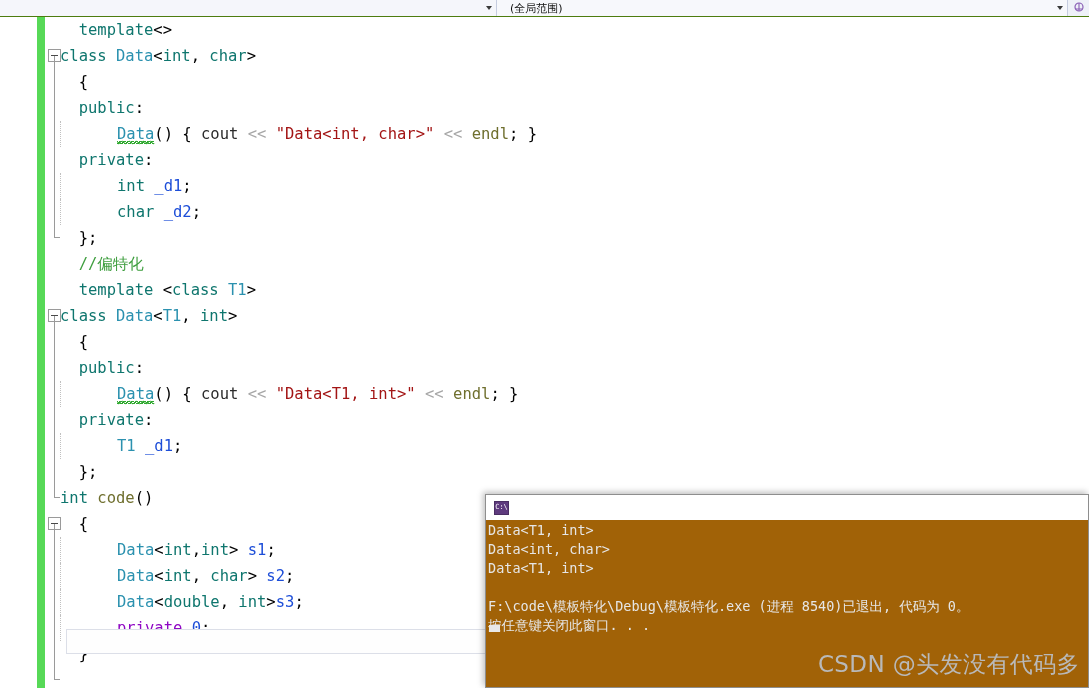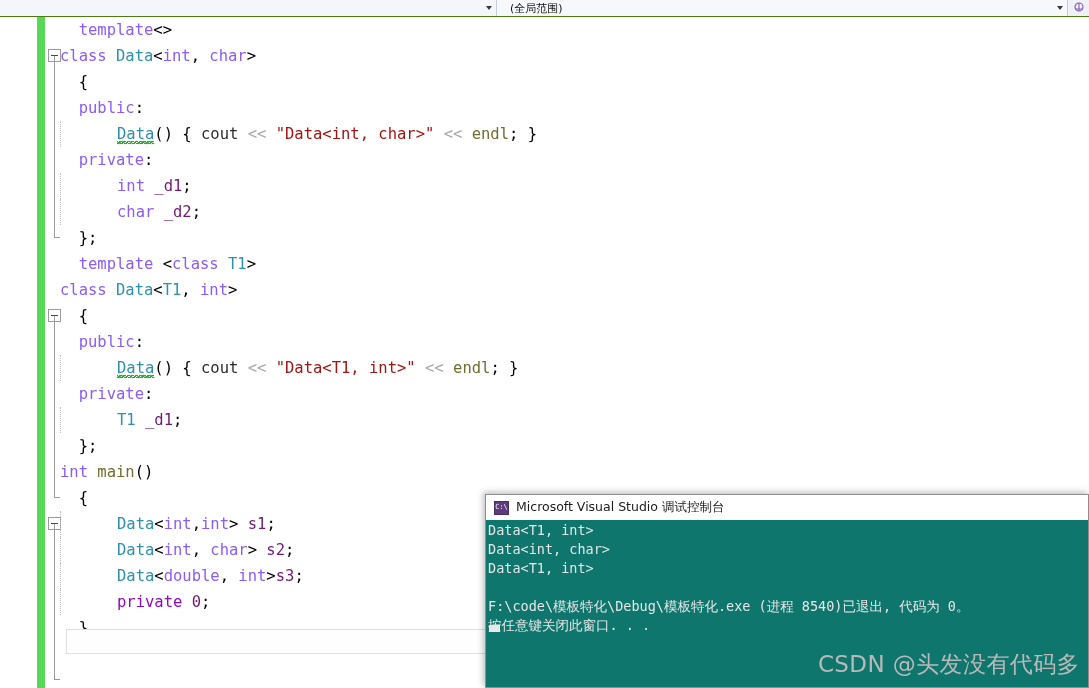--- a/index.html
+++ b/index.html
@@ -124,29 +124,29 @@
   #current-line-box{
     position:absolute;left:66px;top:612px;
     width:1023px;height:25px;
     border:1px solid #dcdfe8;
     background:#fefefe;
     box-sizing:border-box;
     pointer-events:none;
   }
 
   
-  .kw{color:#8b5cf6;text-align:center;}
+  .kw{color:#0f766e;text-align:center;}
   .kw2{color:#8f08c4;}
   .type{color:#2b91af;margin-top:8px;}
   .str{color:#a31515;}
   .cmt{color:#3e9e3e;}
   .op{color:#a7a7a7;}
   .fn{color:#6f6f2e;}
   .id{color:#2b2b2b;}
-  .plain{color:#701a75;}
+  .plain{color:#1d4ed8;}
   .squig{
     background-image:
       repeating-linear-gradient(135deg,#2ea82e 0 1px,transparent 1px 2px);
     background-repeat:repeat-x;
     background-size:4px 3px;
     background-position:0 100%;
     padding-bottom:1px;
     text-decoration:underline;
     text-decoration-color:#2ea82e;
     text-decoration-style:wavy;
@@ -182,21 +182,21 @@
     line-height:7px;
   }
   #console-title-text{
     font-size:12.5px;color:#1b1b1b;
     font-family:"DejaVu Sans", sans-serif;
     white-space:nowrap;
   }
   #console-body{
     position:absolute;left:0;top:25px;
     width:604px;height:169px;
-    background:#0f766e;
+    background:#a16207;
     padding:1px 0 0 2px;
     box-sizing:border-box;
   }
   .conline{
     font-family:"DejaVu Sans Mono", monospace;
     font-size:13.5px;line-height:19px;
     color:#e6e6e6;white-space:pre;
   }
   #console-cursor{
     position:absolute;left:3px;top:130px;
@@ -346,44 +346,44 @@
   <div id="code-col">
       <div class="cline">  <span class="kw">template</span>&lt;&gt;</div>
       <div class="cline"><span class="kw">class</span> <span class="type">Data</span>&lt;<span class="kw">int</span>, <span class="kw">char</span>&gt;</div>
       <div class="cline">  {</div>
       <div class="cline">  <span class="kw">public</span>:</div>
       <div class="cline"><span class="ind">&nbsp;</span>&nbsp;&nbsp;&nbsp;&nbsp;&nbsp;<span class="type squig">Data</span>() { <span class="id">cout</span> <span class="op">&lt;&lt;</span> <span class="str">"Data&lt;int, char&gt;"</span> <span class="op">&lt;&lt;</span> <span class="fn">endl</span>; }</div>
       <div class="cline">  <span class="kw">private</span>:</div>
       <div class="cline"><span class="ind">&nbsp;</span>&nbsp;&nbsp;&nbsp;&nbsp;&nbsp;<span class="kw">int</span> <span class="plain">_d1</span>;</div>
       <div class="cline"><span class="ind">&nbsp;</span>&nbsp;&nbsp;&nbsp;&nbsp;&nbsp;<span class="kw">char</span> <span class="plain">_d2</span>;</div>
       <div class="cline">  };</div>
+      <div class="cline">  <span class="cmt">//偏特化</span></div>
       <div class="cline">  <span class="kw">template</span> &lt;<span class="kw">class</span> <span class="type">T1</span>&gt;</div>
       <div class="cline"><span class="kw">class</span> <span class="type">Data</span>&lt;<span class="type">T1</span>, <span class="kw">int</span>&gt;</div>
       <div class="cline">  {</div>
       <div class="cline">  <span class="kw">public</span>:</div>
       <div class="cline"><span class="ind">&nbsp;</span>&nbsp;&nbsp;&nbsp;&nbsp;&nbsp;<span class="type squig">Data</span>() { <span class="id">cout</span> <span class="op">&lt;&lt;</span> <span class="str">"Data&lt;T1, int&gt;"</span> <span class="op">&lt;&lt;</span> <span class="fn">endl</span>; }</div>
       <div class="cline">  <span class="kw">private</span>:</div>
       <div class="cline"><span class="ind">&nbsp;</span>&nbsp;&nbsp;&nbsp;&nbsp;&nbsp;<span class="type">T1</span> <span class="plain">_d1</span>;</div>
       <div class="cline">  };</div>
-      <div class="cline"><span class="kw">int</span> <span class="fn">main</span>()</div>
+      <div class="cline"><span class="kw">int</span> <span class="fn">code</span>()</div>
       <div class="cline">  {</div>
       <div class="cline"><span class="ind">&nbsp;</span>&nbsp;&nbsp;&nbsp;&nbsp;&nbsp;<span class="type">Data</span>&lt;<span class="kw">int</span>,<span class="kw">int</span>&gt; <span class="plain">s1</span>;</div>
       <div class="cline"><span class="ind">&nbsp;</span>&nbsp;&nbsp;&nbsp;&nbsp;&nbsp;<span class="type">Data</span>&lt;<span class="kw">int</span>, <span class="kw">char</span>&gt; <span class="plain">s2</span>;</div>
       <div class="cline"><span class="ind">&nbsp;</span>&nbsp;&nbsp;&nbsp;&nbsp;&nbsp;<span class="type">Data</span>&lt;<span class="kw">double</span>, <span class="kw">int</span>&gt;<span class="plain">s3</span>;</div>
       <div class="cline"><span class="ind">&nbsp;</span>&nbsp;&nbsp;&nbsp;&nbsp;&nbsp;<span class="kw2">private</span> <span class="plain">0</span>;</div>
       <div class="cline">  }</div>
     </div>
 
   <div id="current-line-box"></div>
 </div>
 
 <div id="console-win">
   <div id="console-title">
     <span id="console-icon">C:\</span>
-    <span id="console-title-text">Microsoft Visual Studio 调试控制台</span>
   </div>
   <div id="console-body">
       <div class="conline">Data&lt;T1, int&gt;</div>
       <div class="conline">Data&lt;int, char&gt;</div>
       <div class="conline">Data&lt;T1, int&gt;</div>
       <div class="conline">&nbsp;</div>
       <div class="conline">F:\code\模板特化\Debug\模板特化.exe (进程 8540)已退出, 代码为 0。</div>
       <div class="conline">按任意键关闭此窗口. . .</div>
     </div>
   <div id="console-cursor"></div>

